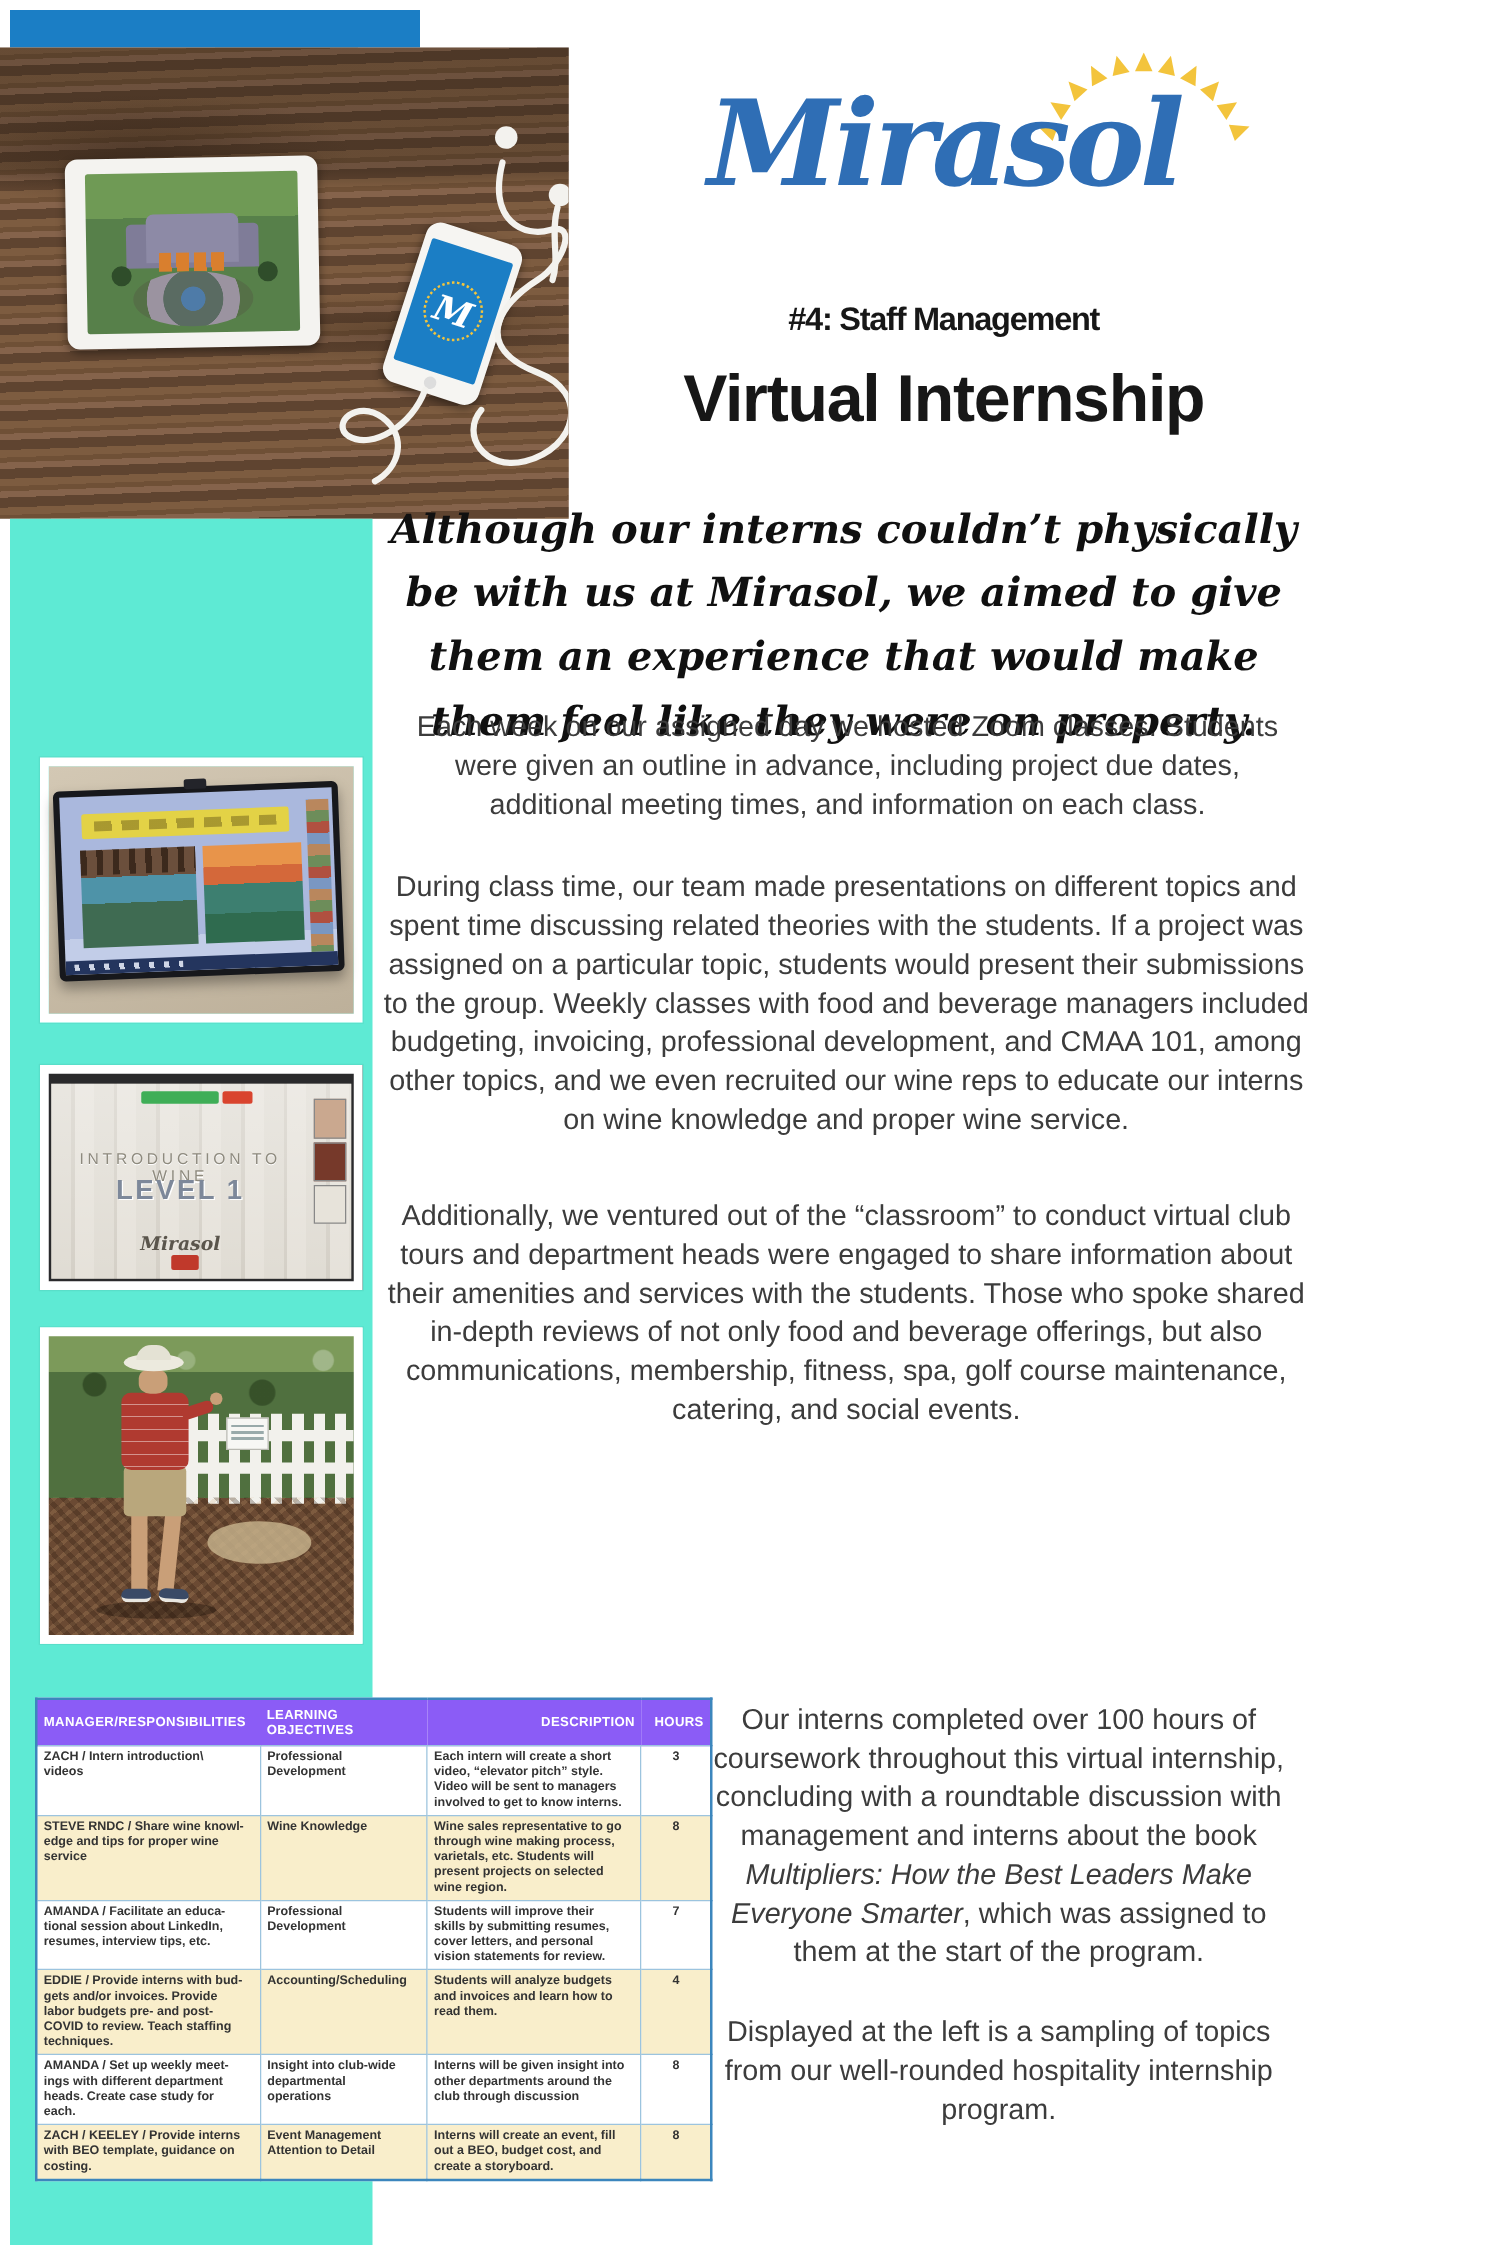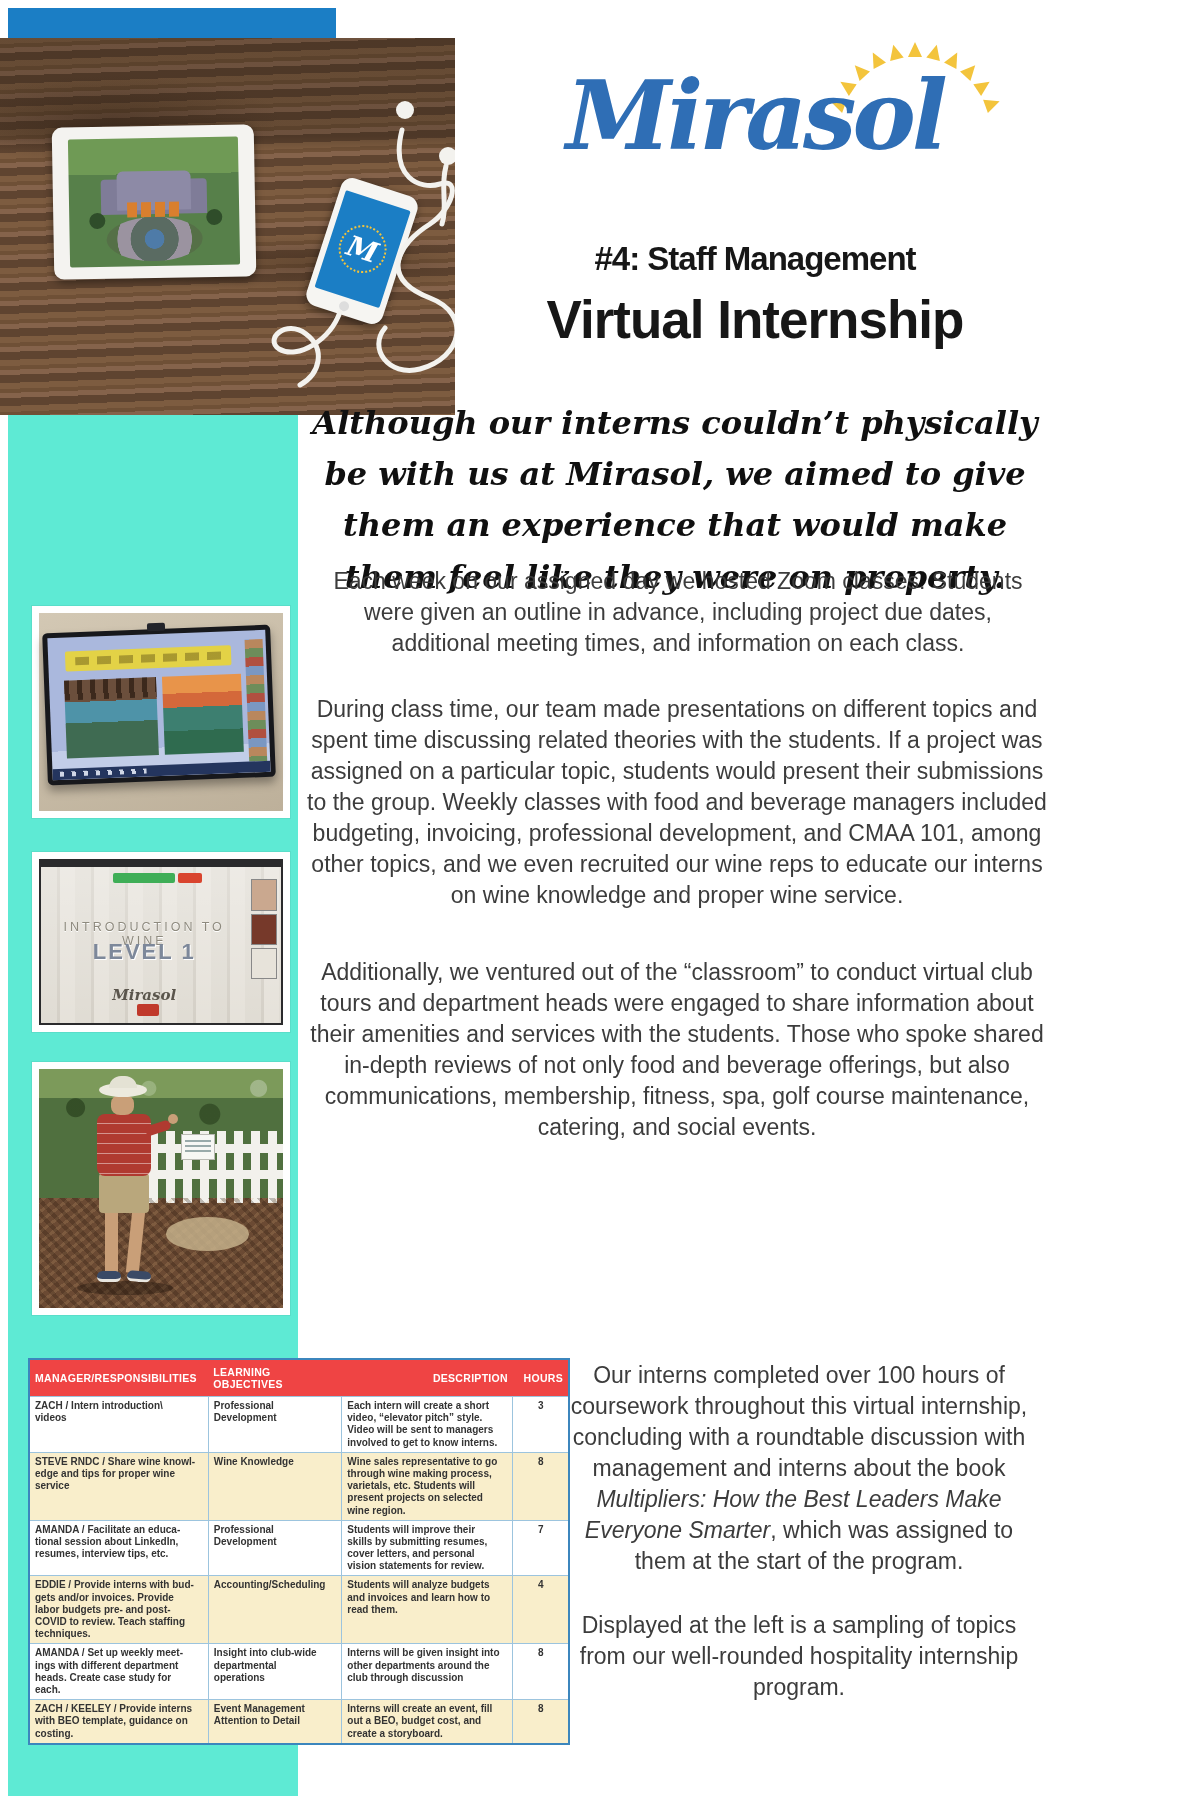--- a/index.html
+++ b/index.html
@@ -36,21 +36,21 @@
     font-family:"DejaVu Serif",serif;font-style:italic;font-weight:bold;}
   .phone .medal{width:48px;height:48px;color:#fff;font-size:28px;}
   .buds{position:absolute;left:0;top:0;width:455px;height:377px;}
 
   
   .logo-text{position:absolute;left:520px;top:64px;width:470px;text-align:center;
     font-family:"DejaVu Serif",serif;font-style:italic;font-weight:bold;font-size:95px;line-height:1.1;
     color:#2f6eb5;letter-spacing:-4px;}
   .sun{position:absolute;left:820px;top:42px;width:200px;height:110px;}
   .title1{position:absolute;left:505px;top:240px;width:500px;text-align:center;
-    font-size:33px;font-weight:bold;color:#171717;letter-spacing:-1px;}
+    font-size:26px;font-weight:bold;color:#171717;letter-spacing:-1px;}
   .title2{position:absolute;left:505px;top:289px;width:500px;text-align:center;
     font-size:53px;font-weight:bold;color:#171717;letter-spacing:-1px;}
 
   
   .sidebar{position:absolute;left:8px;top:415px;width:290px;height:1381px;background:#5eead4;}
   .ph{position:absolute;background:#fff;border:7px solid #fff;box-shadow:0 0 0 1px rgba(0,0,0,.05);}
 
   
   .card{position:absolute;left:78px;top:452px;width:186px;height:106px;background:#fff;
     box-shadow:0 2px 6px rgba(0,0,0,.35);overflow:hidden;}
@@ -145,21 +145,21 @@
   .script-head{position:absolute;left:305px;top:398px;width:740px;text-align:center;
     font-family:"DejaVu Serif",serif;font-style:italic;font-weight:bold;font-size:32px;line-height:1.6;color:#101010;}
   .para{position:absolute;text-align:center;font-size:23px;line-height:1.35;color:#3c3c3c;}
   .p1{left:312px;top:566px;width:732px;}
   .p2{left:305px;top:694px;width:744px;}
   .p3{left:305px;top:957px;width:744px;}
 
   
   .tbl{position:absolute;left:28px;top:1358px;width:542px;border-collapse:collapse;table-layout:fixed;
     background:#fff;border:2px solid #3c86bd;}
-  .tbl th{background:#ef4444;color:#fff;font-size:10.5px;letter-spacing:.3px;padding:6px 5px;text-align:left;margin-top:24px;}
+  .tbl th{background:#8b5cf6;color:#fff;font-size:10.5px;letter-spacing:.3px;padding:6px 5px;text-align:left;margin-top:24px;}
   .tbl th.cen{text-align:right;}
   .tbl td{border:1px solid #9cc4de;font-size:10px;line-height:1.22;font-weight:bold;color:#333;
     padding:3px 5px;vertical-align:top;white-space:pre-line;}
   .tbl tbody tr:nth-child(even) td{background:#f9eecb;}
   .c-man{width:176px;} .c-obj{width:131px;} .c-desc{width:168px;} .c-hrs{width:55px;text-align:center;}
 
   
   .closing1{position:absolute;left:563px;top:1360px;width:472px;text-align:center;
     font-size:23px;line-height:1.35;color:#3c3c3c;}
   .closing2{position:absolute;left:563px;top:1610px;width:472px;text-align:center;

